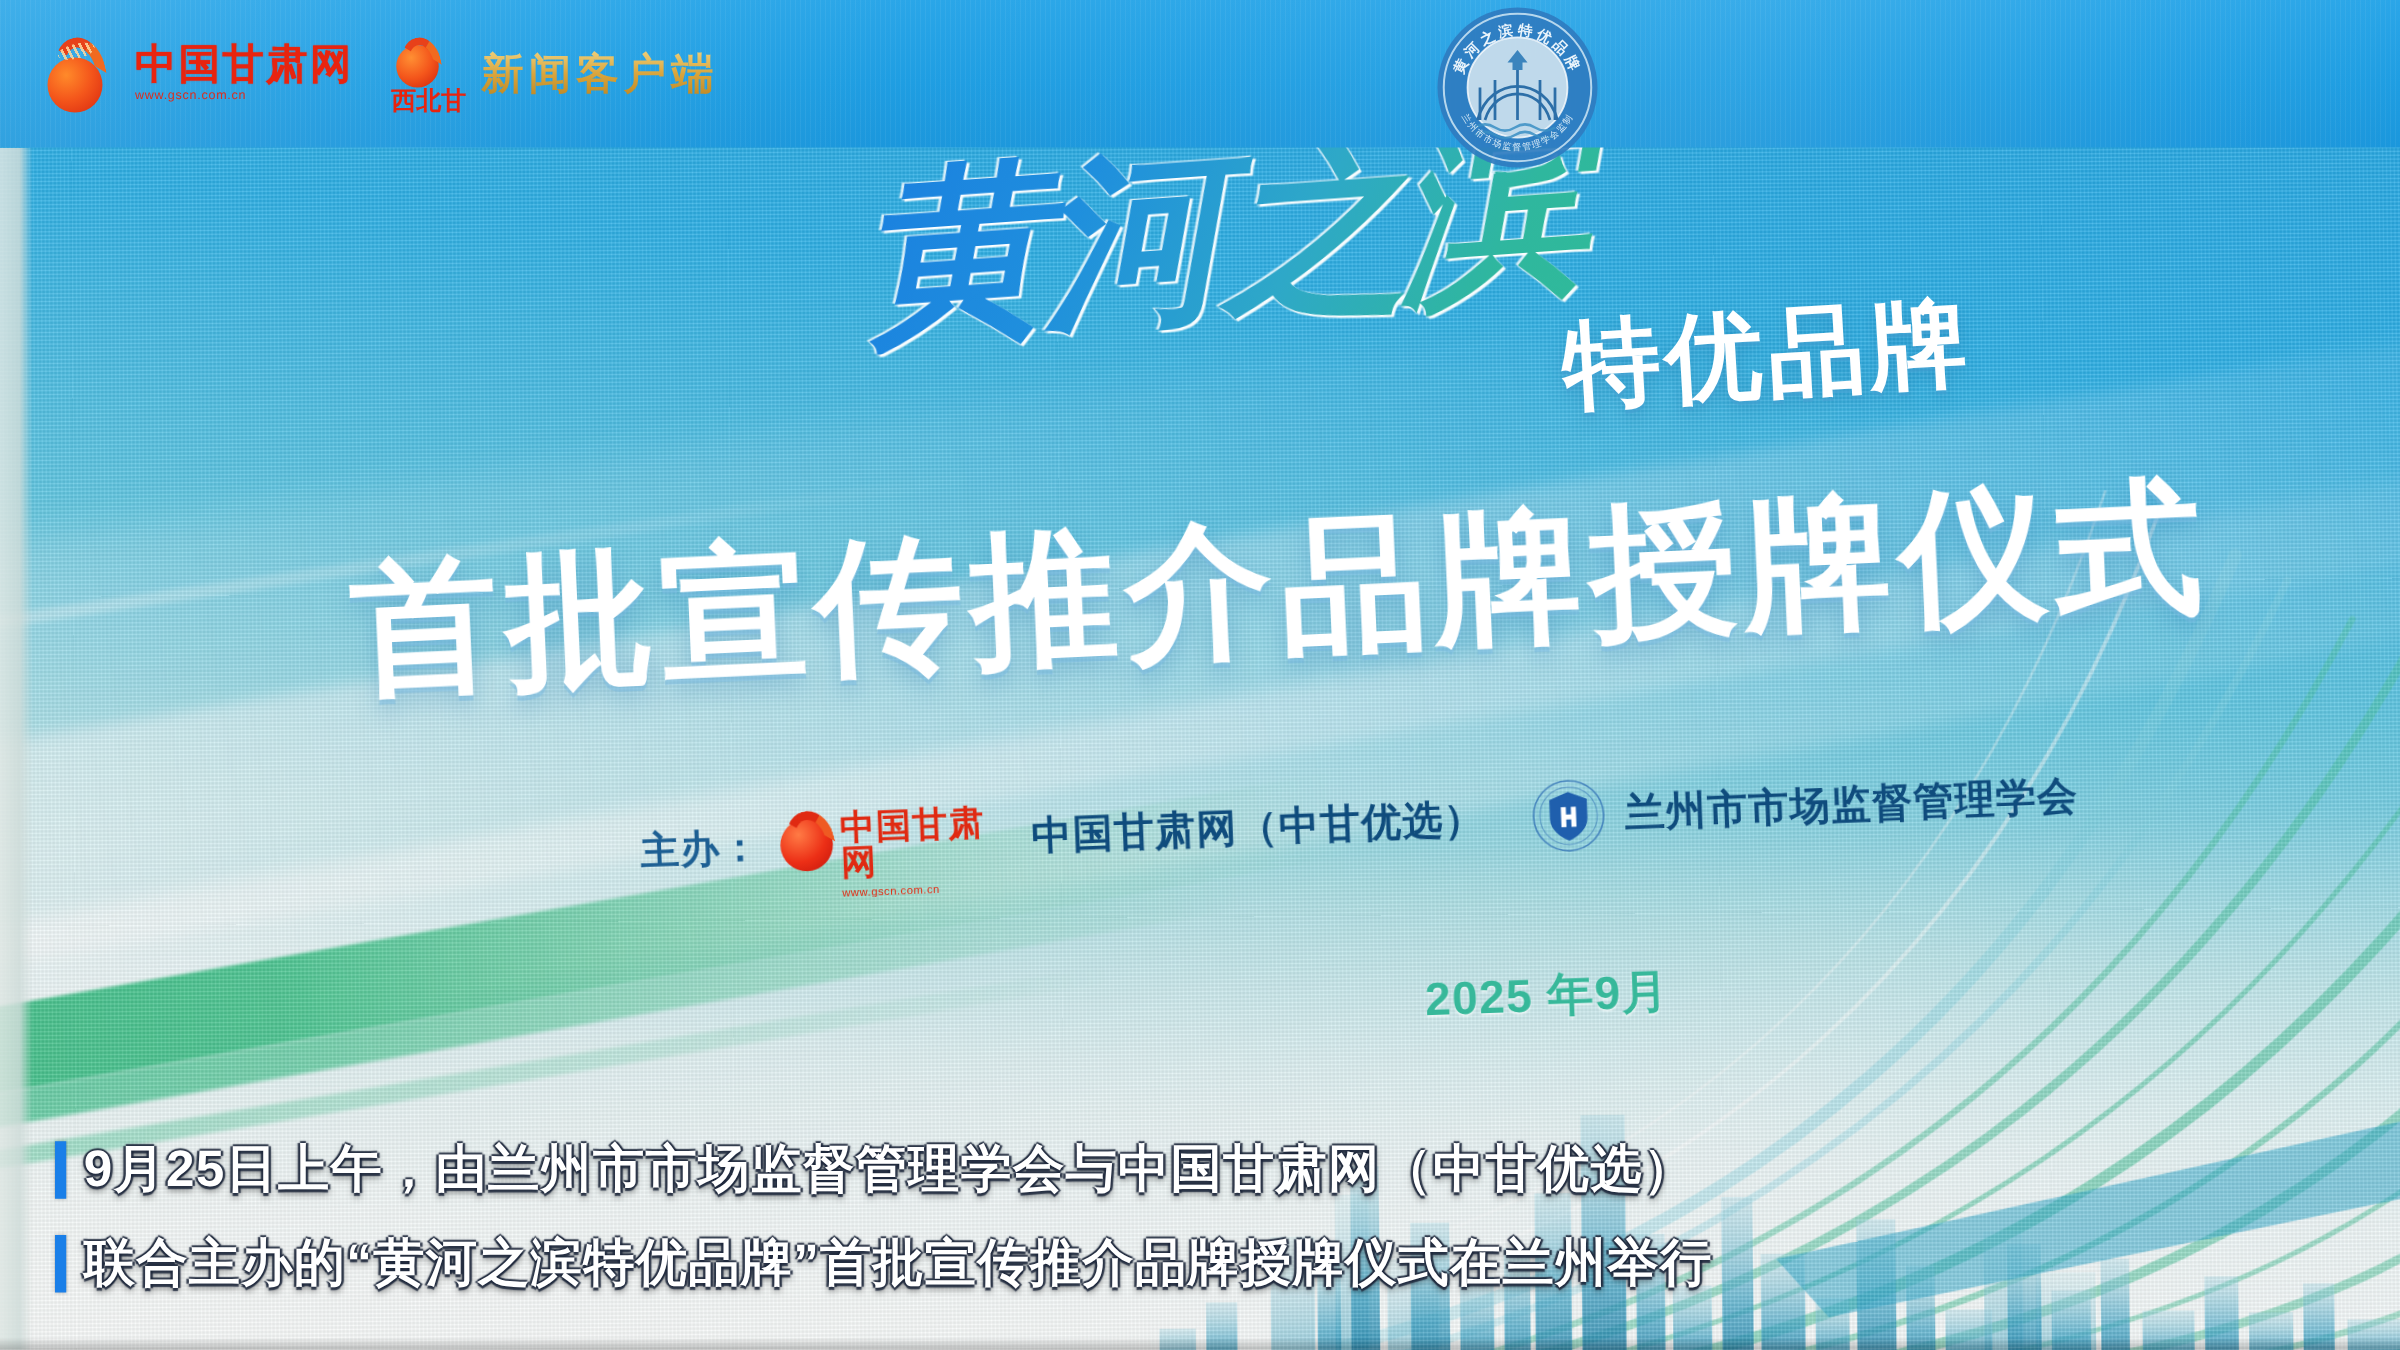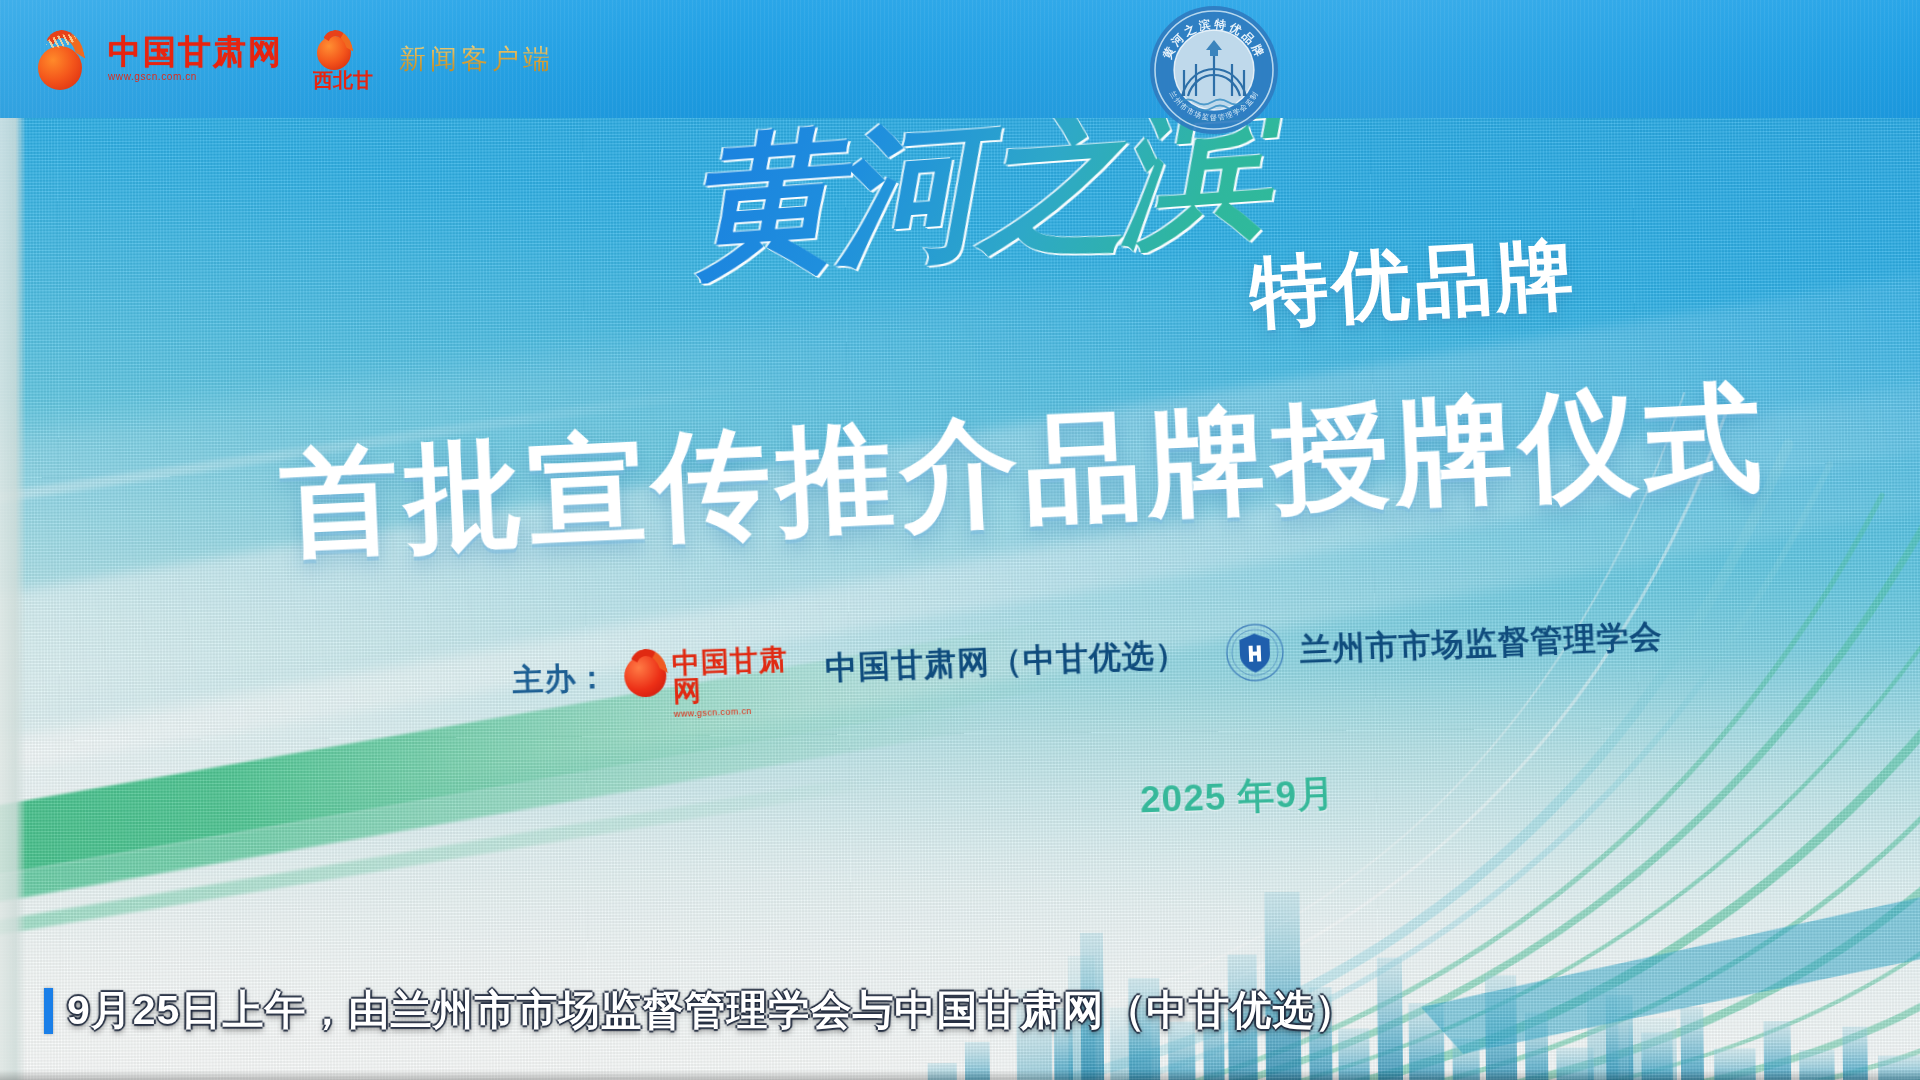--- a/index.html
+++ b/index.html
@@ -71,21 +71,21 @@
     position:absolute; left:5px; top:2px; width:31px; height:26px;
     border:6px solid transparent; border-top:6px solid #e8411a; border-right:6px solid #f06a20;
     border-radius:50% 50% 0 0 / 80% 80% 0 0; transform:rotate(-14deg);
   }
   .xb-mark .cn{
     position:absolute; left:-2px; bottom:-4px; font-size:20px; font-weight:bold;
     color:#e8240f; letter-spacing:0px; white-space:nowrap;
     font-family:"Liberation Serif",serif;
   }
   .news-word{
-    font-size:27px; font-weight:normal; letter-spacing:4px; margin-left:22px;
+    font-size:34px; font-weight:bold; letter-spacing:4px; margin-left:8px;
     color:#d8a33c;
     background:linear-gradient(180deg,#f3d98a 0%,#d9a53c 50%,#b8821f 100%);
     -webkit-background-clip:text; background-clip:text; -webkit-text-fill-color:transparent;
     font-family:"Liberation Serif","DejaVu Serif",serif;
   }
 
   
   .screen{
     position:absolute; left:0; top:0; width:1920px; height:1080px; z-index:2;
     background:
@@ -462,17 +462,21 @@
     </span>
 
     <span class="news-word">新闻客户端</span>
   </div>
 
   <div class="caption">
     <div class="cap-line">
       <span class="cap-bar"></span>
       <span class="cap-text">9月25日上午，由兰州市市场监督管理学会与中国甘肃网（中甘优选）</span>
     </div>
+    <div class="cap-line">
+      <span class="cap-bar"></span>
+      <span class="cap-text">联合主办的“黄河之滨特优品牌”首批宣传推介品牌授牌仪式在兰州举行</span>
+    </div>
   </div>
 
   <div class="wall-left"></div>
   <div class="wall-bottom-shade"></div>
 </div>
 
 </body></html>

